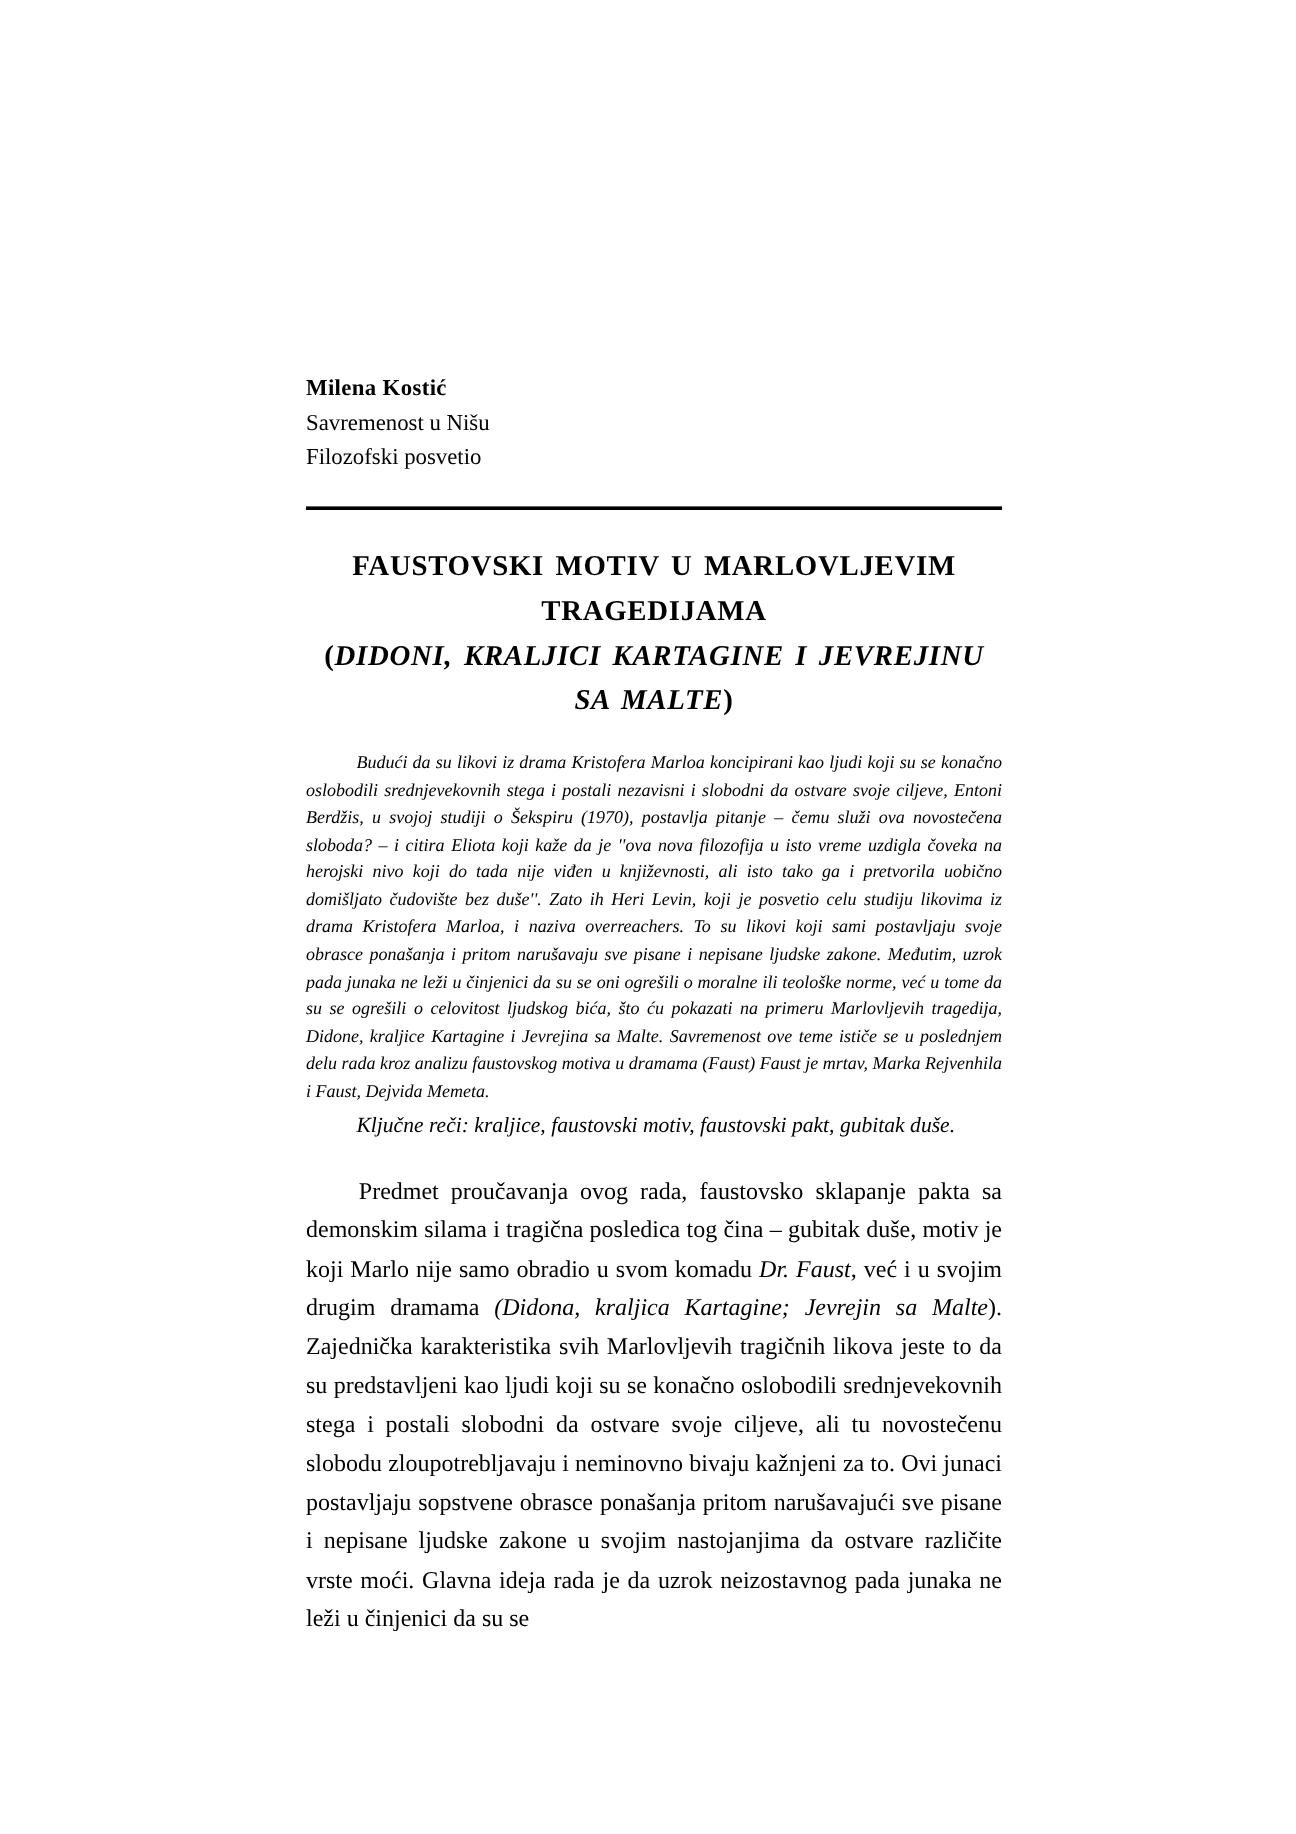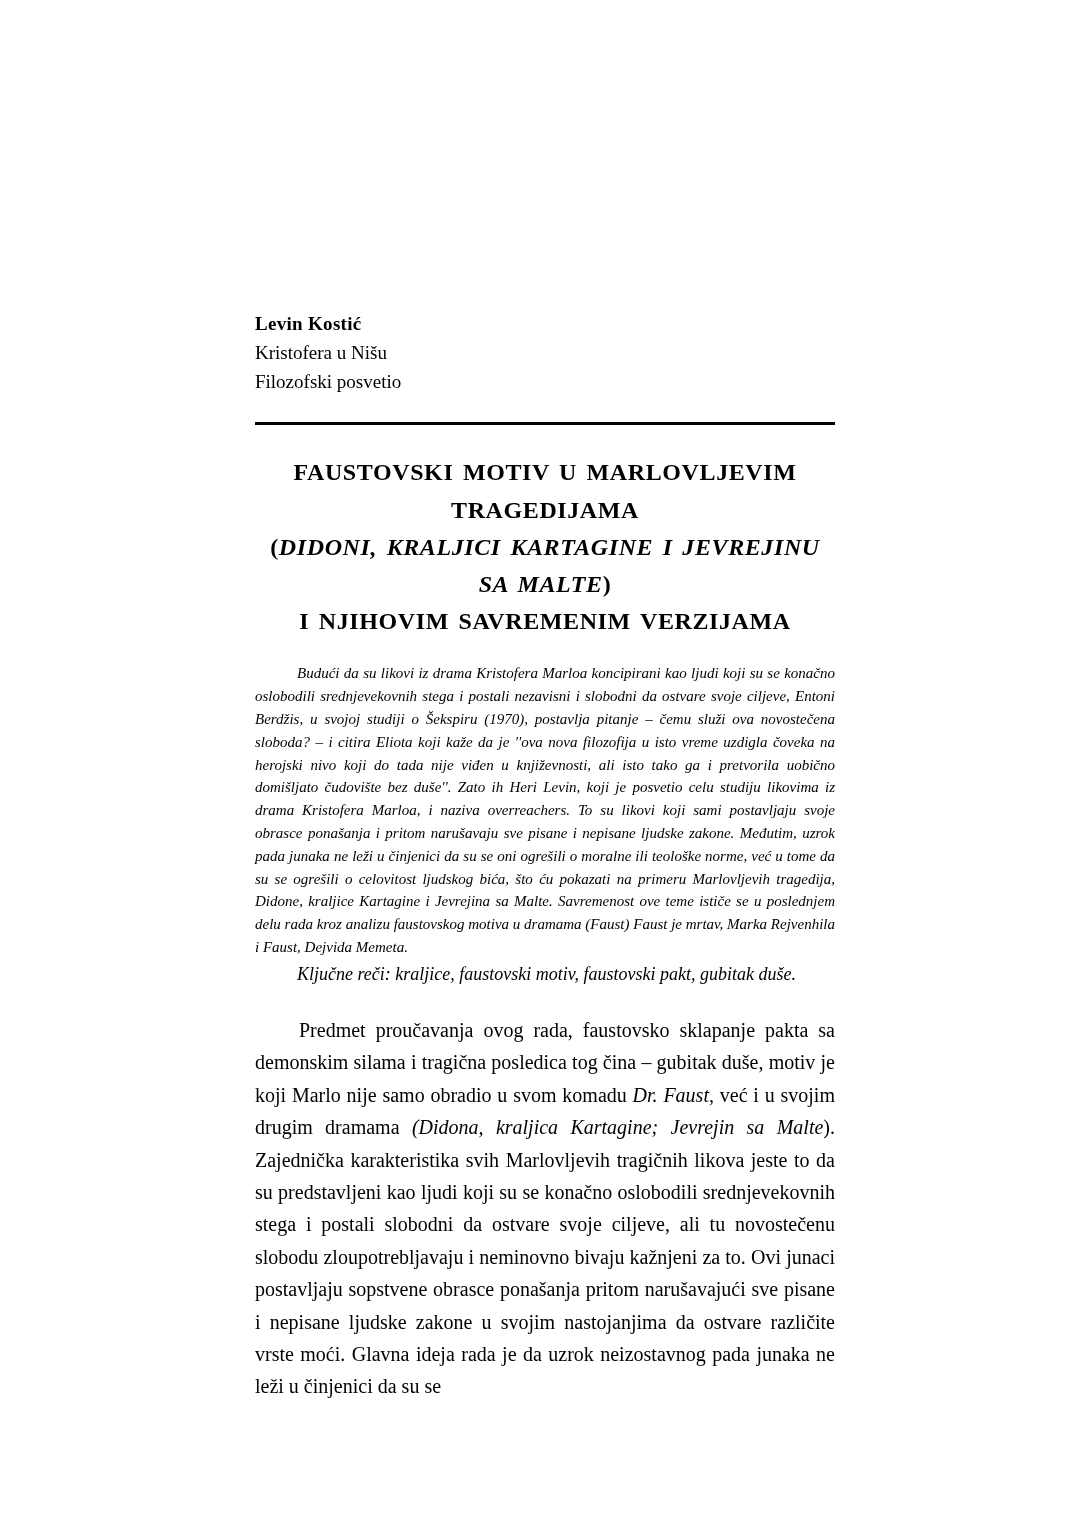--- a/index.html
+++ b/index.html
@@ -105,32 +105,31 @@
     font-family: "Liberation Serif", serif;
   }
 </style>
 </head>
 <body>
 
 <div class="page">
 
   <div class="content">
 
-    <div class="author">Levin Kostić</div>
-    <div class="author-line">Kristofera u Nišu</div>
+    <div class="author">Milena Kostić</div>
+    <div class="author-line">Savremenost u Nišu</div>
     <div class="author-line">Filozofski posvetio</div>
 
     <div class="rule-wrap">
       <div class="rule-thick"></div>
     </div>
 
     <div class="title">
       <div>FAUSTOVSKI MOTIV U MARLOVLJEVIM TRAGEDIJAMA</div>
       <div><span>(</span><span class="ital">DIDONI, KRALJICI KARTAGINE I JEVREJINU SA MALTE</span><span>)</span></div>
-      <div>I NJIHOVIM SAVREMENIM VERZIJAMA</div>
     </div>
 
     <div class="abstract">Budući da su likovi iz drama Kristofera Marloa koncipirani kao ljudi koji su se konačno oslobodili srednjevekovnih stega i postali nezavisni i slobodni da ostvare svoje ciljeve, Entoni Berdžis, u svojoj studiji o Šekspiru (1970), postavlja pitanje – čemu služi ova novostečena sloboda? – i citira Eliota koji kaže da je ''ova nova filozofija u isto vreme uzdigla čoveka na herojski nivo koji do tada nije viđen u književnosti, ali isto tako ga i pretvorila uobično domišljato čudovište bez duše''. Zato ih Heri Levin, koji je posvetio celu studiju likovima iz drama Kristofera Marloa, i naziva overreachers. To su likovi koji sami postavljaju svoje obrasce ponašanja i pritom narušavaju sve pisane i nepisane ljudske zakone. Međutim, uzrok pada junaka ne leži u činjenici da su se oni ogrešili o moralne ili teološke norme, već u tome da su se ogrešili o celovitost ljudskog bića, što ću pokazati na primeru Marlovljevih tragedija, Didone, kraljice Kartagine i Jevrejina sa Malte. Savremenost ove teme ističe se u poslednjem delu rada kroz analizu faustovskog motiva u dramama (Faust) Faust je mrtav, Marka Rejvenhila i Faust, Dejvida Memeta.</div>
 
     <div class="keywords"><b>Ključne reči</b><span>: kraljice, faustovski motiv, faustovski pakt, gubitak duše.</span></div>
 
     <div class="body-par"><span>Predmet proučavanja ovog rada, faustovsko sklapanje pakta sa demonskim silama i tragična posledica tog čina – gubitak duše, motiv je koji Marlo nije samo obradio u svom komadu </span><i>Dr. Faust</i><span>, već i u svojim drugim dramama </span><i>(Didona, kraljica Kartagine; Jevrejin sa Malte</i><span>). Zajednička karakteristika svih Marlovljevih tragičnih likova jeste to da su predstavljeni kao ljudi koji su se konačno oslobodili srednjevekovnih stega i postali slobodni da ostvare svoje ciljeve, ali tu novostečenu slobodu zloupotrebljavaju i neminovno bivaju kažnjeni za to. Ovi junaci postavljaju sopstvene obrasce ponašanja pritom narušavajući sve pisane i nepisane ljudske zakone u svojim nastojanjima da ostvare različite vrste moći. Glavna ideja rada je da uzrok neizostavnog pada junaka ne leži u činjenici da su se</span></div>
 
   </div>
 

